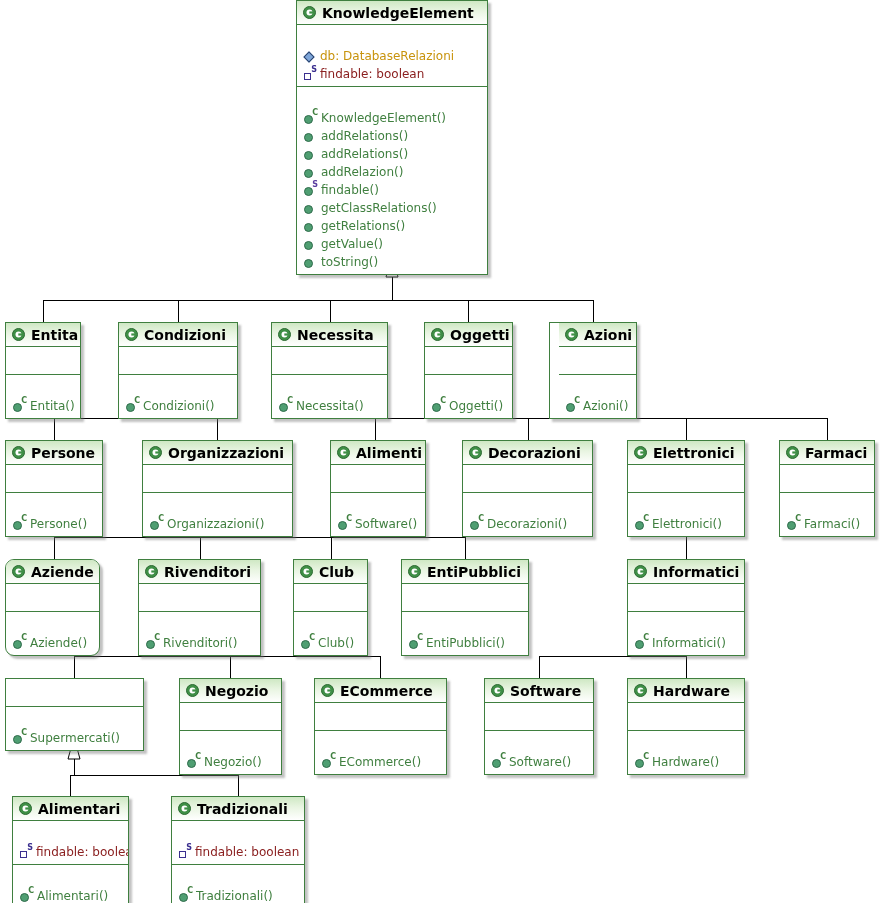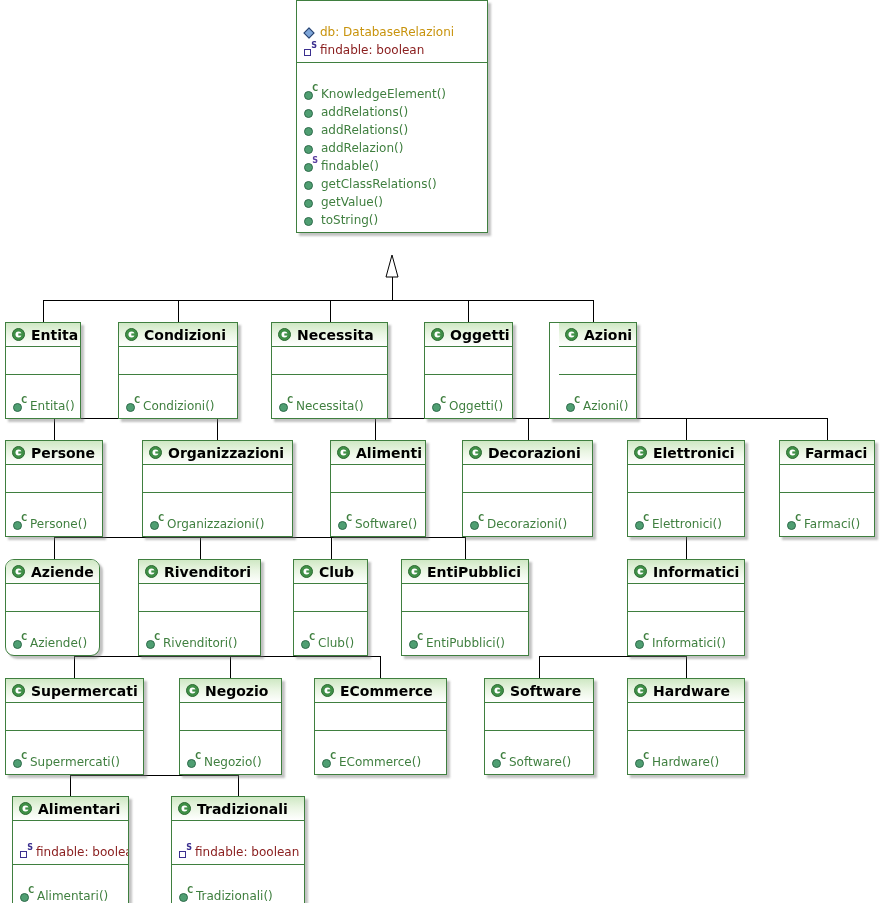--- a/index.html
+++ b/index.html
@@ -189,20 +189,30 @@
       <line x1="539" y1="656" x2="539" y2="678" stroke="#000000" stroke-width="1" shape-rendering="crispEdges"></line>
       <line x1="686" y1="656" x2="686" y2="678" stroke="#000000" stroke-width="1" shape-rendering="crispEdges"></line>
       <polygon points="74,737 68,759 80,759" fill="#ffffff" stroke="#000000" stroke-width="1"></polygon>
       <line x1="74" y1="759" x2="74" y2="775" stroke="#000000" stroke-width="1" shape-rendering="crispEdges"></line>
       <line x1="70" y1="775" x2="238" y2="775" stroke="#000000" stroke-width="1" shape-rendering="crispEdges"></line>
       <line x1="70" y1="775" x2="70" y2="796" stroke="#000000" stroke-width="1" shape-rendering="crispEdges"></line>
       <line x1="238" y1="775" x2="238" y2="796" stroke="#000000" stroke-width="1" shape-rendering="crispEdges"></line>
     </svg>
   <div id="class-layer">
       <div class="uml-class" style="left: 296px; top: 0px; width: 192px;">
+        <div class="uml-header">
+          <span class="icon icon-class">
+            <svg width="15" height="15" viewBox="0 0 15 15">
+              <circle cx="7.5" cy="7.5" r="6" fill="#3f8f46" stroke="#2c6b32" stroke-width="1"></circle>
+              <circle cx="7.5" cy="7.5" r="3" fill="#ffffff"></circle>
+              <rect x="7.3" y="6.4" width="4.6" height="2.2" fill="#3f8f46"></rect>
+            </svg>
+          </span>
+          <span class="cname">KnowledgeElement</span>
+        </div>
         <div class="compartment">
           <div class="member attr-protected">
             <span class="icon icon-diamond">
               <i></i>
             </span>
             <span class="mtext">db: DatabaseRelazioni</span>
           </div>
           <div class="member attr-private">
             <span class="icon icon-square">
               <i></i>
@@ -247,20 +257,26 @@
           <div class="member meth-public">
             <span class="icon icon-circle">
               <i></i>
             </span>
             <span class="mtext">getClassRelations()</span>
           </div>
           <div class="member meth-public">
             <span class="icon icon-circle">
               <i></i>
             </span>
+            <span class="mtext">getRelations()</span>
+          </div>
+          <div class="member meth-public">
+            <span class="icon icon-circle">
+              <i></i>
+            </span>
             <span class="mtext">getValue()</span>
           </div>
           <div class="member meth-public">
             <span class="icon icon-circle">
               <i></i>
             </span>
             <span class="mtext">toString()</span>
           </div>
         </div>
       </div>
@@ -610,30 +626,20 @@
           <div class="member meth-public">
             <span class="icon icon-circle">
               <i></i>
               <span class="sup sup-c">C</span>
             </span>
             <span class="mtext">Informatici()</span>
           </div>
         </div>
       </div>
       <div class="uml-class" style="left: 5px; top: 678px; width: 139px;">
-        <div class="uml-header">
-          <span class="icon icon-class">
-            <svg width="15" height="15" viewBox="0 0 15 15">
-              <circle cx="7.5" cy="7.5" r="6" fill="#3f8f46" stroke="#2c6b32" stroke-width="1"></circle>
-              <circle cx="7.5" cy="7.5" r="3" fill="#ffffff"></circle>
-              <rect x="7.3" y="6.4" width="4.6" height="2.2" fill="#3f8f46"></rect>
-            </svg>
-          </span>
-          <span class="cname">Supermercati</span>
-        </div>
         <div class="compartment empty"></div>
         <div class="compartment">
           <div class="member meth-public">
             <span class="icon icon-circle">
               <i></i>
               <span class="sup sup-c">C</span>
             </span>
             <span class="mtext">Supermercati()</span>
           </div>
         </div>

